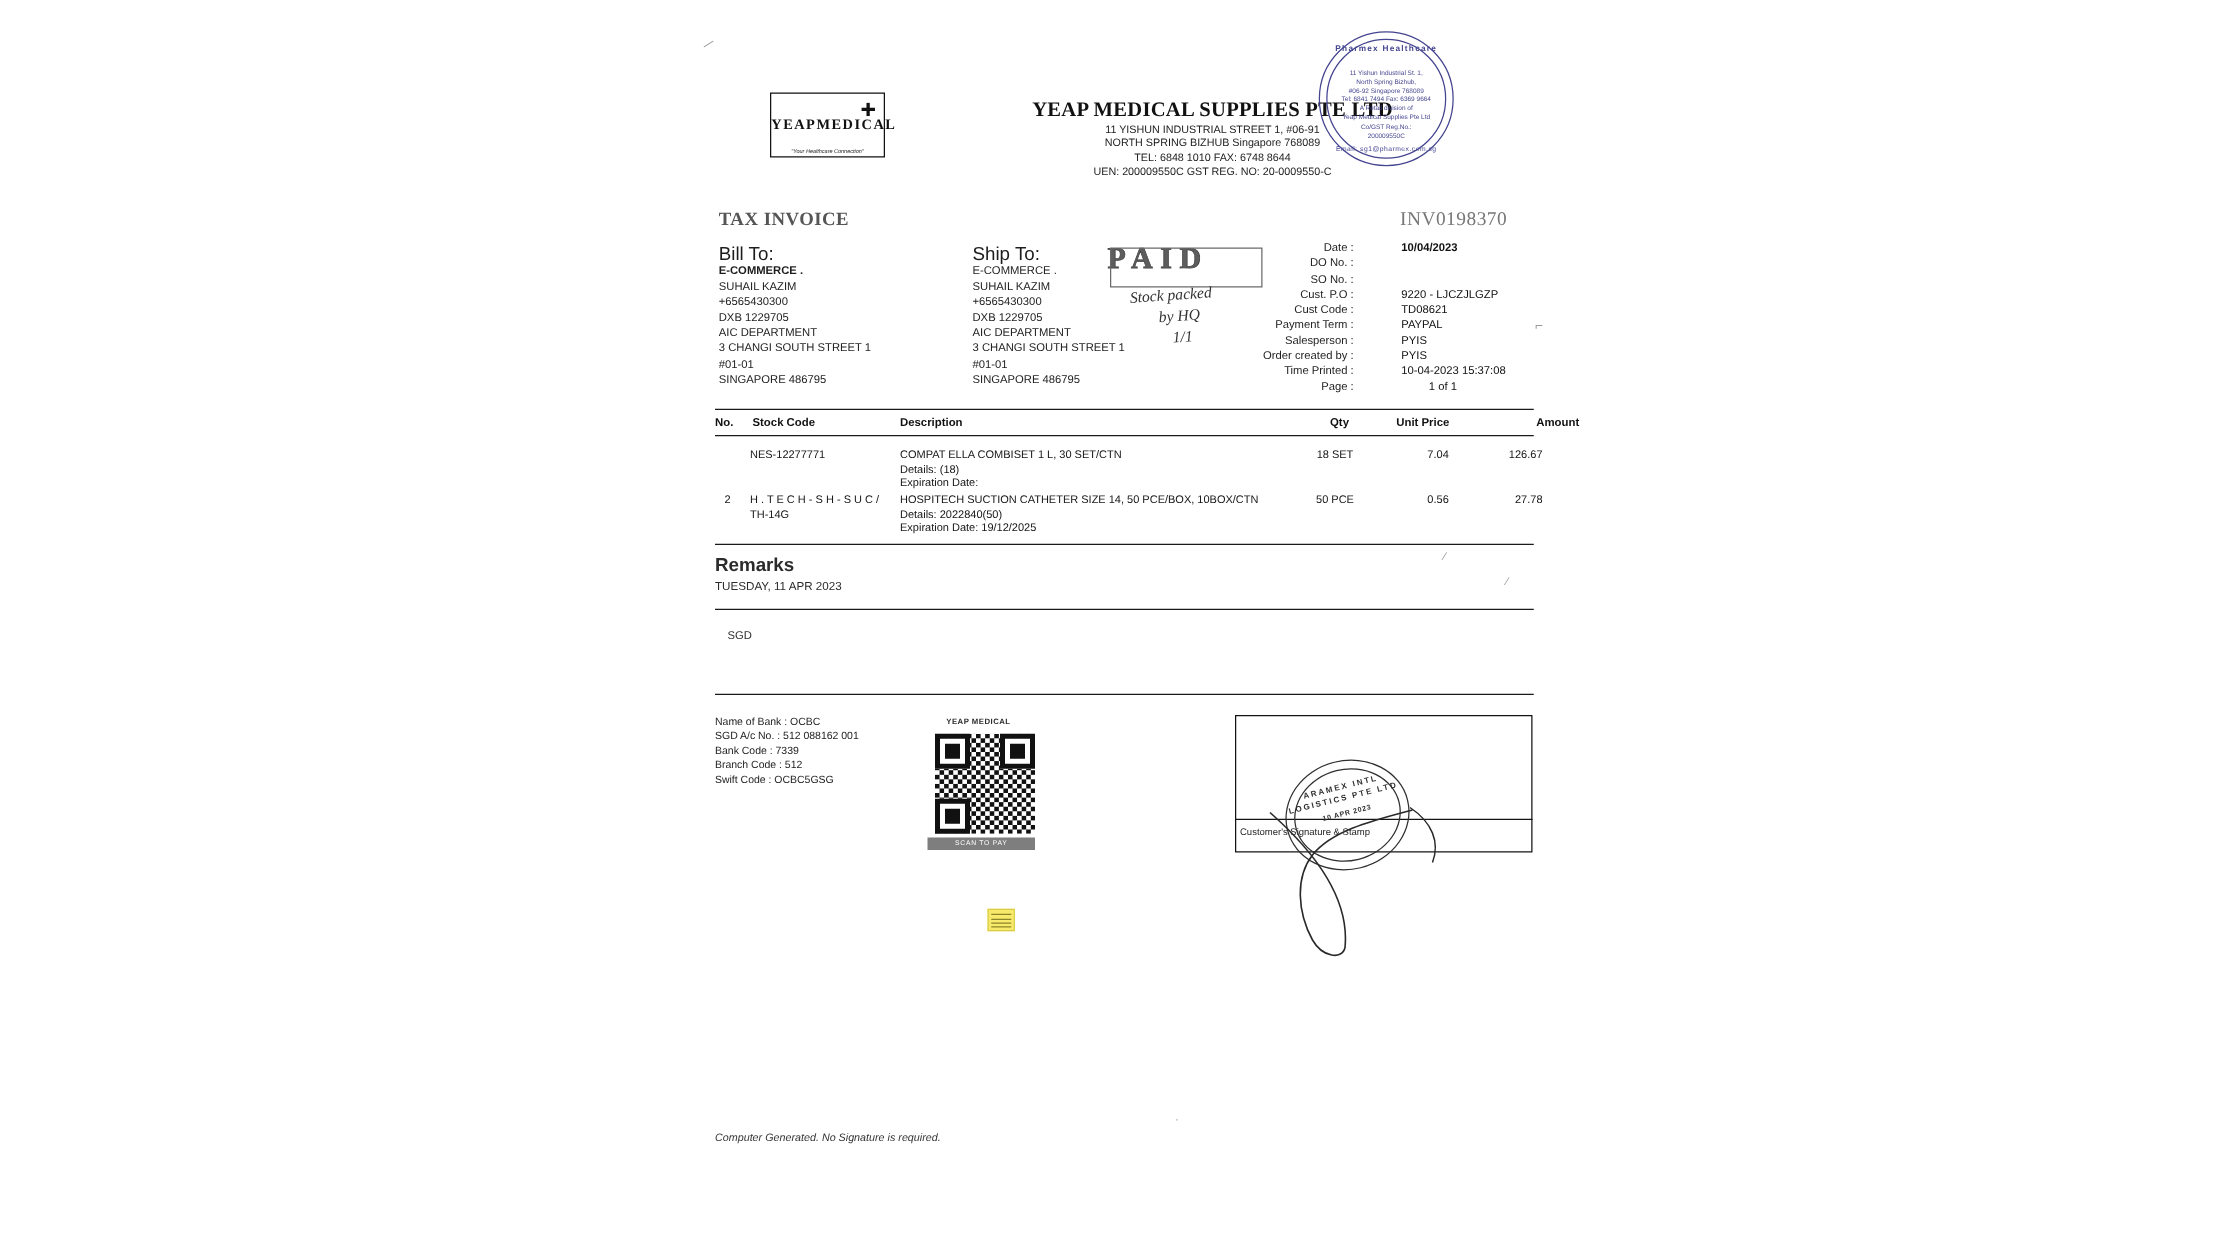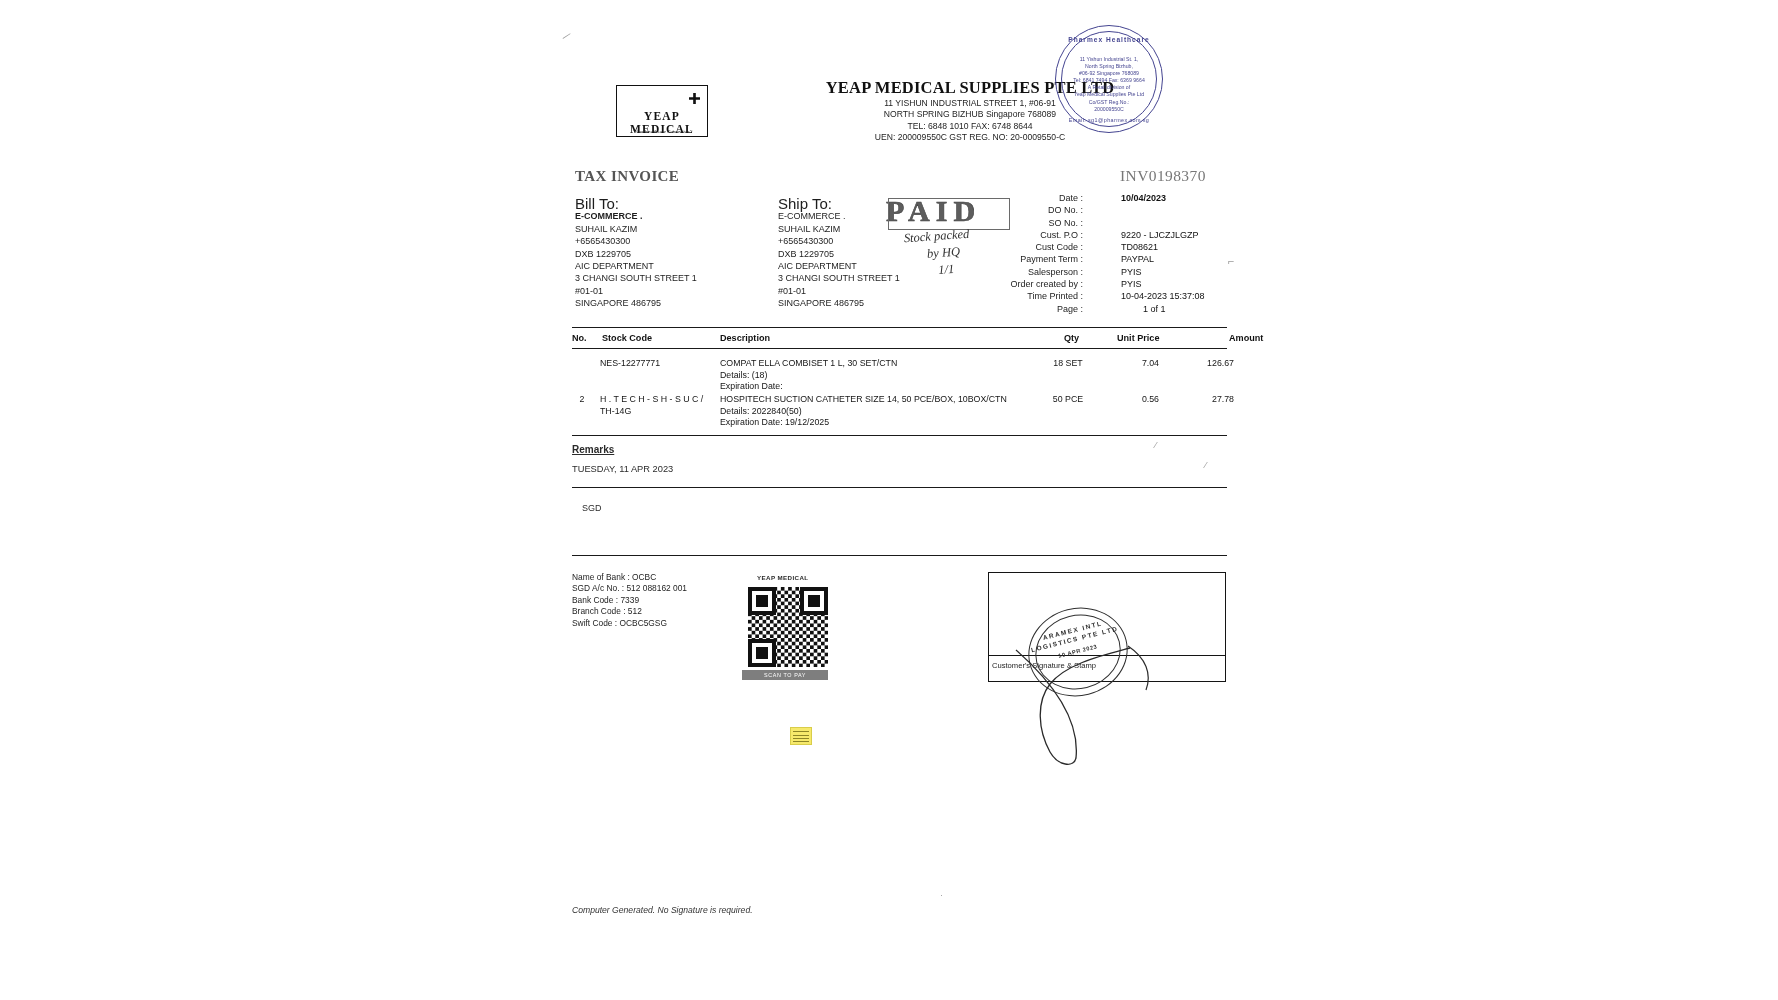--- a/index.html
+++ b/index.html
@@ -16,28 +16,27 @@
     position: relative;
     width: 1778px;
     height: 1000px;
     background: #ffffff;
   }
 
   
   .logo-box {
     position: absolute;
     left: 616px;
-    top: 85px;
+    top: 74px;
     width: 90px;
     height: 50px;
     border: 1.5px solid #111;
     display: flex;
-    flex-direction: column;
     align-items: center;
-    justify-content: flex-end;
+    justify-content: flex-start;
     background: #fff;
   }
   .logo-line1, .logo-line2 {
     font-family: "Liberation Serif", serif;
     font-weight: bold;
     font-size: 11.5px;
     letter-spacing: 1.2px;
     line-height: 13px;
     color: #111;
   }
@@ -155,21 +154,21 @@
   .paid-stamp {
     position: absolute;
     left: 886px;
     top: 194px;
     width: 130px;
     height: 40px;
     color: #2b2b2b;
   }
   .paid-text {
     font-family: "Liberation Serif", serif;
-    font-size: 30px;
+    font-size: 24px;
     font-weight: bold;
     letter-spacing: 6px;
     color: #5d5d5d;
     -webkit-text-stroke: 0.6px #444;
   }
   .paid-box {
     position: absolute;
     left: 2px; top: 4px;
     width: 120px; height: 30px;
     border: 1.3px solid #6a6a6a;
@@ -236,23 +235,22 @@
   .c-desc { position: absolute; left: 148px; width: 330px; }
   .c-qty { position: absolute; left: 470px; width: 52px; text-align: center; }
   .c-unit { position: absolute; left: 535px; width: 52px; text-align: right; }
   .c-amt { position: absolute; left: 600px; width: 62px; text-align: right; }
 
   
   .remarks-title {
     position: absolute;
     left: 572px;
     top: 444px;
-    font-size: 10px;
-    font-weight: bold;
-    text-decoration: underline;
+    font-size: 15px;
+    font-weight: bold;
   }
   .remarks-text {
     position: absolute;
     left: 572px;
     top: 464px;
     font-size: 9.3px;
   }
 
   
   .sgd-label {

